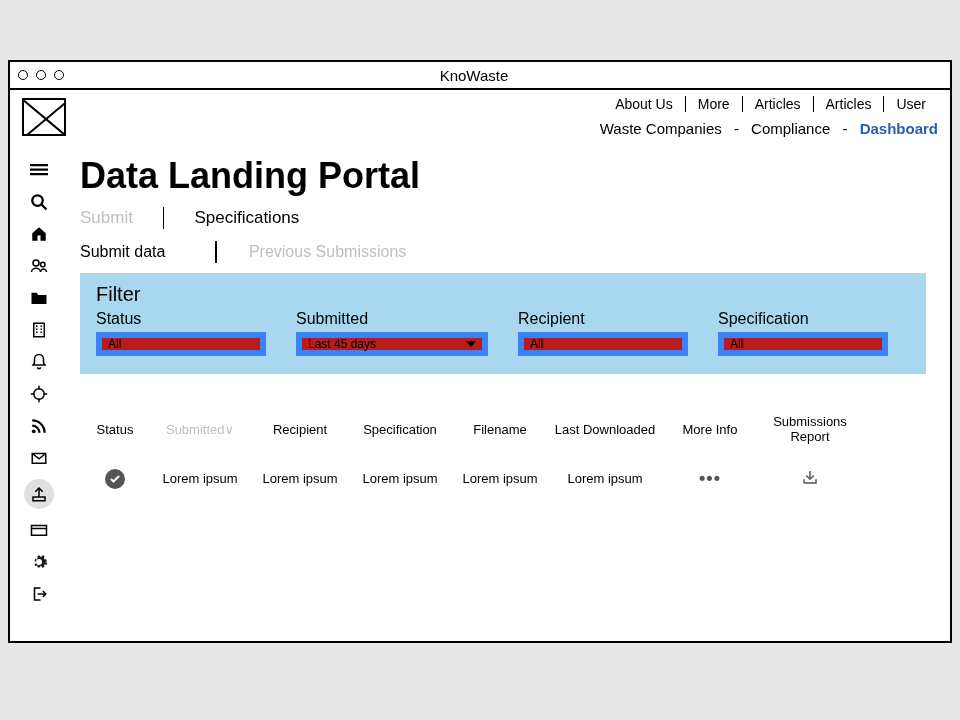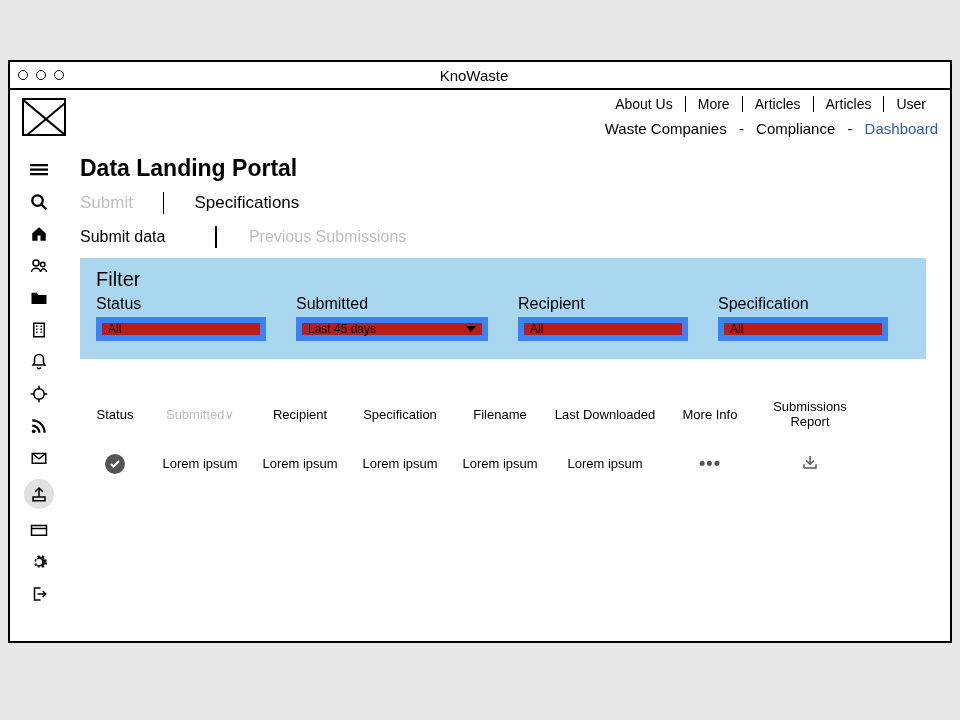--- a/index.html
+++ b/index.html
@@ -13,28 +13,28 @@
 .logo-wrap { overflow: hidden; width: 44px; height: 38px; border: 2px solid #000; position: relative; margin-top: 2px; }
 .logo-inner1, .logo-inner2 { position: absolute; background: #000; height: 1.5px; width: 58px; top: 18px; left: -7px; }
 .logo-inner1 { transform: rotate(40deg); }
 .logo-inner2 { transform: rotate(-40deg); }
 .header-right { text-align: right; }
 .topnav { display: flex; gap: 0; font-size: 14px; justify-content: flex-end; margin-bottom: 8px; }
 .topnav span { padding: 0 12px; border-left: 1.5px solid #000; }
 .topnav span:first-child { border-left: none; }
 .breadcrumb { font-size: 15px; }
 .breadcrumb .sep { margin: 0 8px; }
-.breadcrumb .active { color: #2a5db0; }
+.breadcrumb .active { color: #2a5db0; font-weight: bold; }
 .body { display: flex; min-height: 500px; }
 .sidebar { width: 58px; display: flex; flex-direction: column; align-items: center; gap: 10px; padding-top: 18px; }
 .side-icon { width: 22px; height: 22px; display: flex; align-items: center; justify-content: center; color: #000; cursor: pointer; }
 .side-icon.active { background: #e0e0e0; border-radius: 50%; width: 30px; height: 30px; }
 .side-icon svg { width: 18px; height: 18px; }
 .main { flex: 1; padding: 14px 24px 20px 12px; }
-.page-title { font-size: 23px; margin-bottom: 10px; }
+.page-title { font-size: 36px; margin-bottom: 10px; }
 .tabs1 { display: flex; align-items: center; gap: 12px; font-size: 17px; margin-bottom: 12px; }
 .tabs1 .tab { padding: 0 18px; }
 .tabs1 .tab.muted { color: #bfbfbf; }
 .tabs1 .divider { width: 1.5px; height: 22px; background: #000; }
 .tabs2 { display: flex; align-items: center; gap: 12px; font-size: 16px; margin-bottom: 10px; }
 .tabs2 .tab { padding: 0 18px 0 0; }
 .tabs2 .tab.muted { color: #bfbfbf; }
 .tabs2 .divider { width: 1.5px; height: 22px; background: #000; margin: 0 20px; }
 .filter-panel { background: #a8d7ef; padding: 10px 16px 18px 16px; }
 .filter-title { font-size: 20px; margin-bottom: 4px; }

